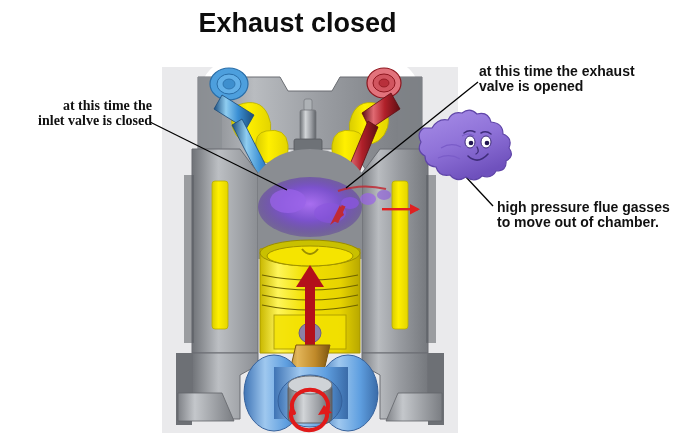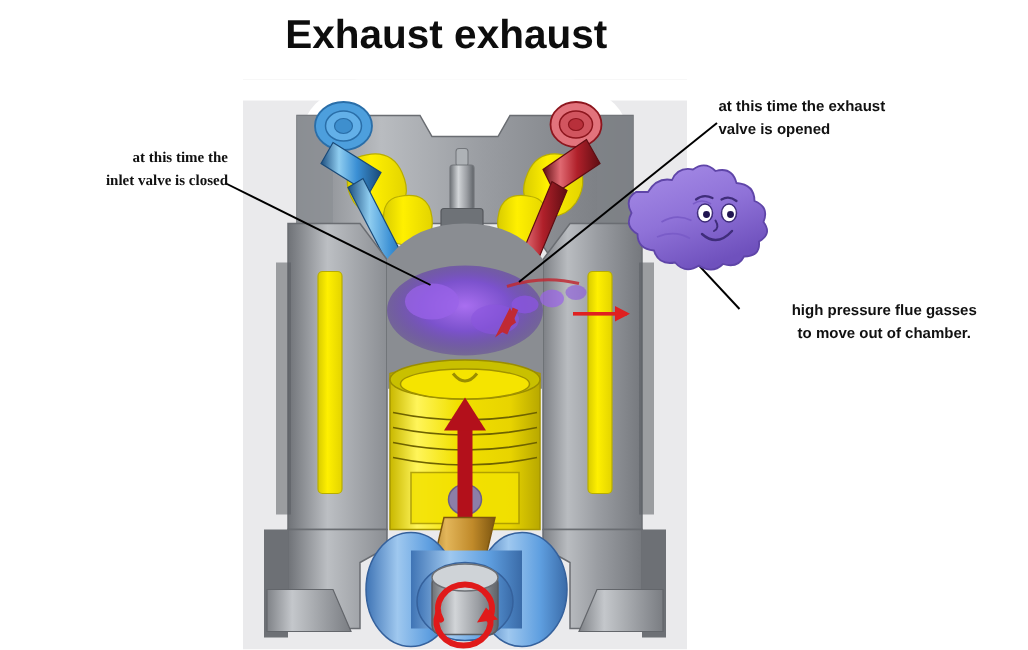--- a/index.html
+++ b/index.html
@@ -29,21 +29,21 @@
   #engine-panel {
     position: absolute;
     left: 162px;
     top: 53px;
     width: 296px;
     height: 380px;
     background: #eaeaec;
   }
   .anno {
     position: absolute;
-    font-size: 10px;
+    font-size: 14px;
     font-weight: bold;
     color: #111111;
     line-height: 15px;
     white-space: pre-line;
   }
   #anno-inlet {
     left: 12px;
     top: 98px;
     width: 140px;
     text-align: right;
@@ -52,35 +52,35 @@
   #anno-exhaust-valve {
     left: 479px;
     top: 64px;
     width: 200px;
     text-align: left;
   }
   #anno-flue {
     left: 497px;
     top: 200px;
     width: 185px;
-    text-align: center;
+    text-align: left;
   }
   svg.overlay {
     position: absolute;
     left: 0;
     top: 0;
     width: 685px;
     height: 433px;
     pointer-events: none;
   }
 </style>
 </head>
 <body>
 
-<div id="page-title">Exhaust exhaust</div>
+<div id="page-title">Exhaust closed</div>
 
 <div id="engine-panel">
   <svg width="296" height="380" viewBox="0 0 296 380">
     <defs>
       <linearGradient id="gBlock" x1="0" y1="0" x2="1" y2="0">
         <stop offset="0%" stop-color="#7d8085"></stop>
         <stop offset="25%" stop-color="#b9bcc0"></stop>
         <stop offset="55%" stop-color="#9a9da2"></stop>
         <stop offset="100%" stop-color="#75787d"></stop>
       </linearGradient>

